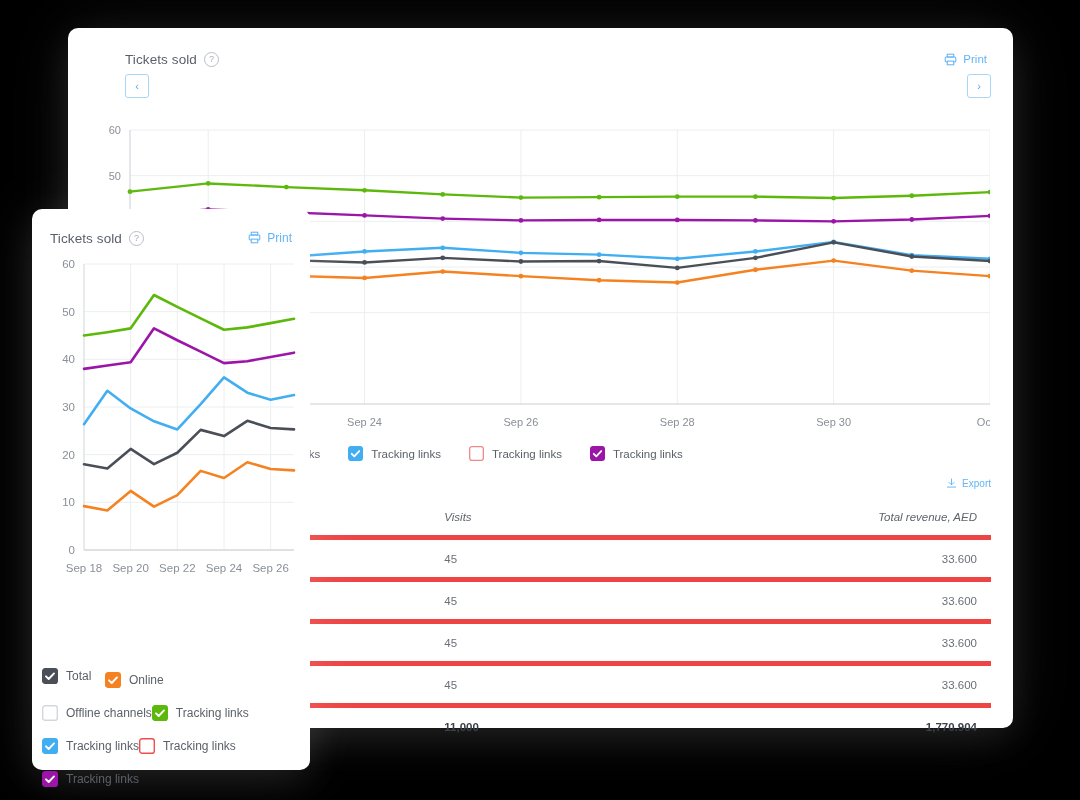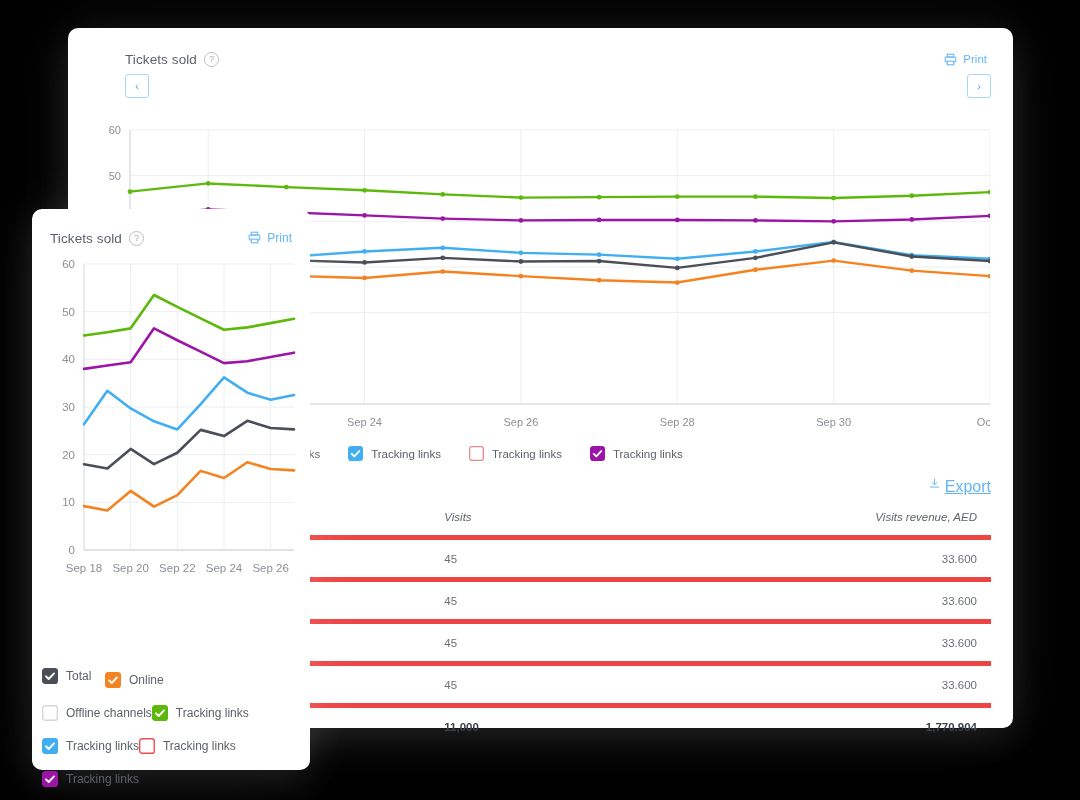--- a/index.html
+++ b/index.html
@@ -51,21 +51,21 @@
   #back-legend{position:absolute;left:26px;top:418px;width:896px;font-size:11.5px;gap:0;}
   #back-legend .legend-item{margin-right:28px;}
   #back-legend .cbx{width:15px;height:15px;}
 
   #front-legend{position:absolute;left:10px;top:455px;width:250px;font-size:12px;}
   #front-legend .legend-item{margin-bottom:17px;}
   #front-legend .cbx{width:16px;height:16px;}
 
   
   .export-row{position:absolute;left:26px;right:22px;top:450px;display:flex;justify-content:flex-end;}
-  .export-btn{display:inline-flex;align-items:flex-start;gap:5px;color:#64b5f6;font-size:16px;cursor:pointer;text-decoration:underline;}
+  .export-btn{display:inline-flex;align-items:flex-end;gap:5px;color:#64b5f6;font-size:10px;cursor:pointer;}
 
   table.data{position:absolute;left:22px;right:22px;top:470px;width:901px;border-collapse:collapse;}
   table.data th,table.data td{font-weight:400;font-size:11.5px;color:#6a6f77;padding:0;height:37px;}
   table.data th{color:#5f646c;font-style:italic;}
   table.data tbody tr{border-top:5px solid #ef4444;}
   table.data tbody tr:last-child td{color:#3c4149;font-weight:600;}
   .col-a{text-align:left;padding-left:117px !important;width:33%;}
   .col-b{text-align:left;padding-left:57px !important;width:33%;}
   .col-c{text-align:right;padding-right:14px !important;width:34%;}
 </style>
@@ -247,21 +247,21 @@
         </svg>
         <span>Export</span>
       </div>
     </div>
 
     <table class="data">
       <thead>
         <tr>
           <th class="col-a">Tickets sold</th>
           <th class="col-b">Visits</th>
-          <th class="col-c">Visits revenue, AED</th>
+          <th class="col-c">Total revenue, AED</th>
         </tr>
       </thead>
       <tbody id="table-body">
           <tr>
             <td class="col-a">1</td>
             <td class="col-b">45</td>
             <td class="col-c">33.600</td>
           </tr>
           <tr>
             <td class="col-a">45</td>

